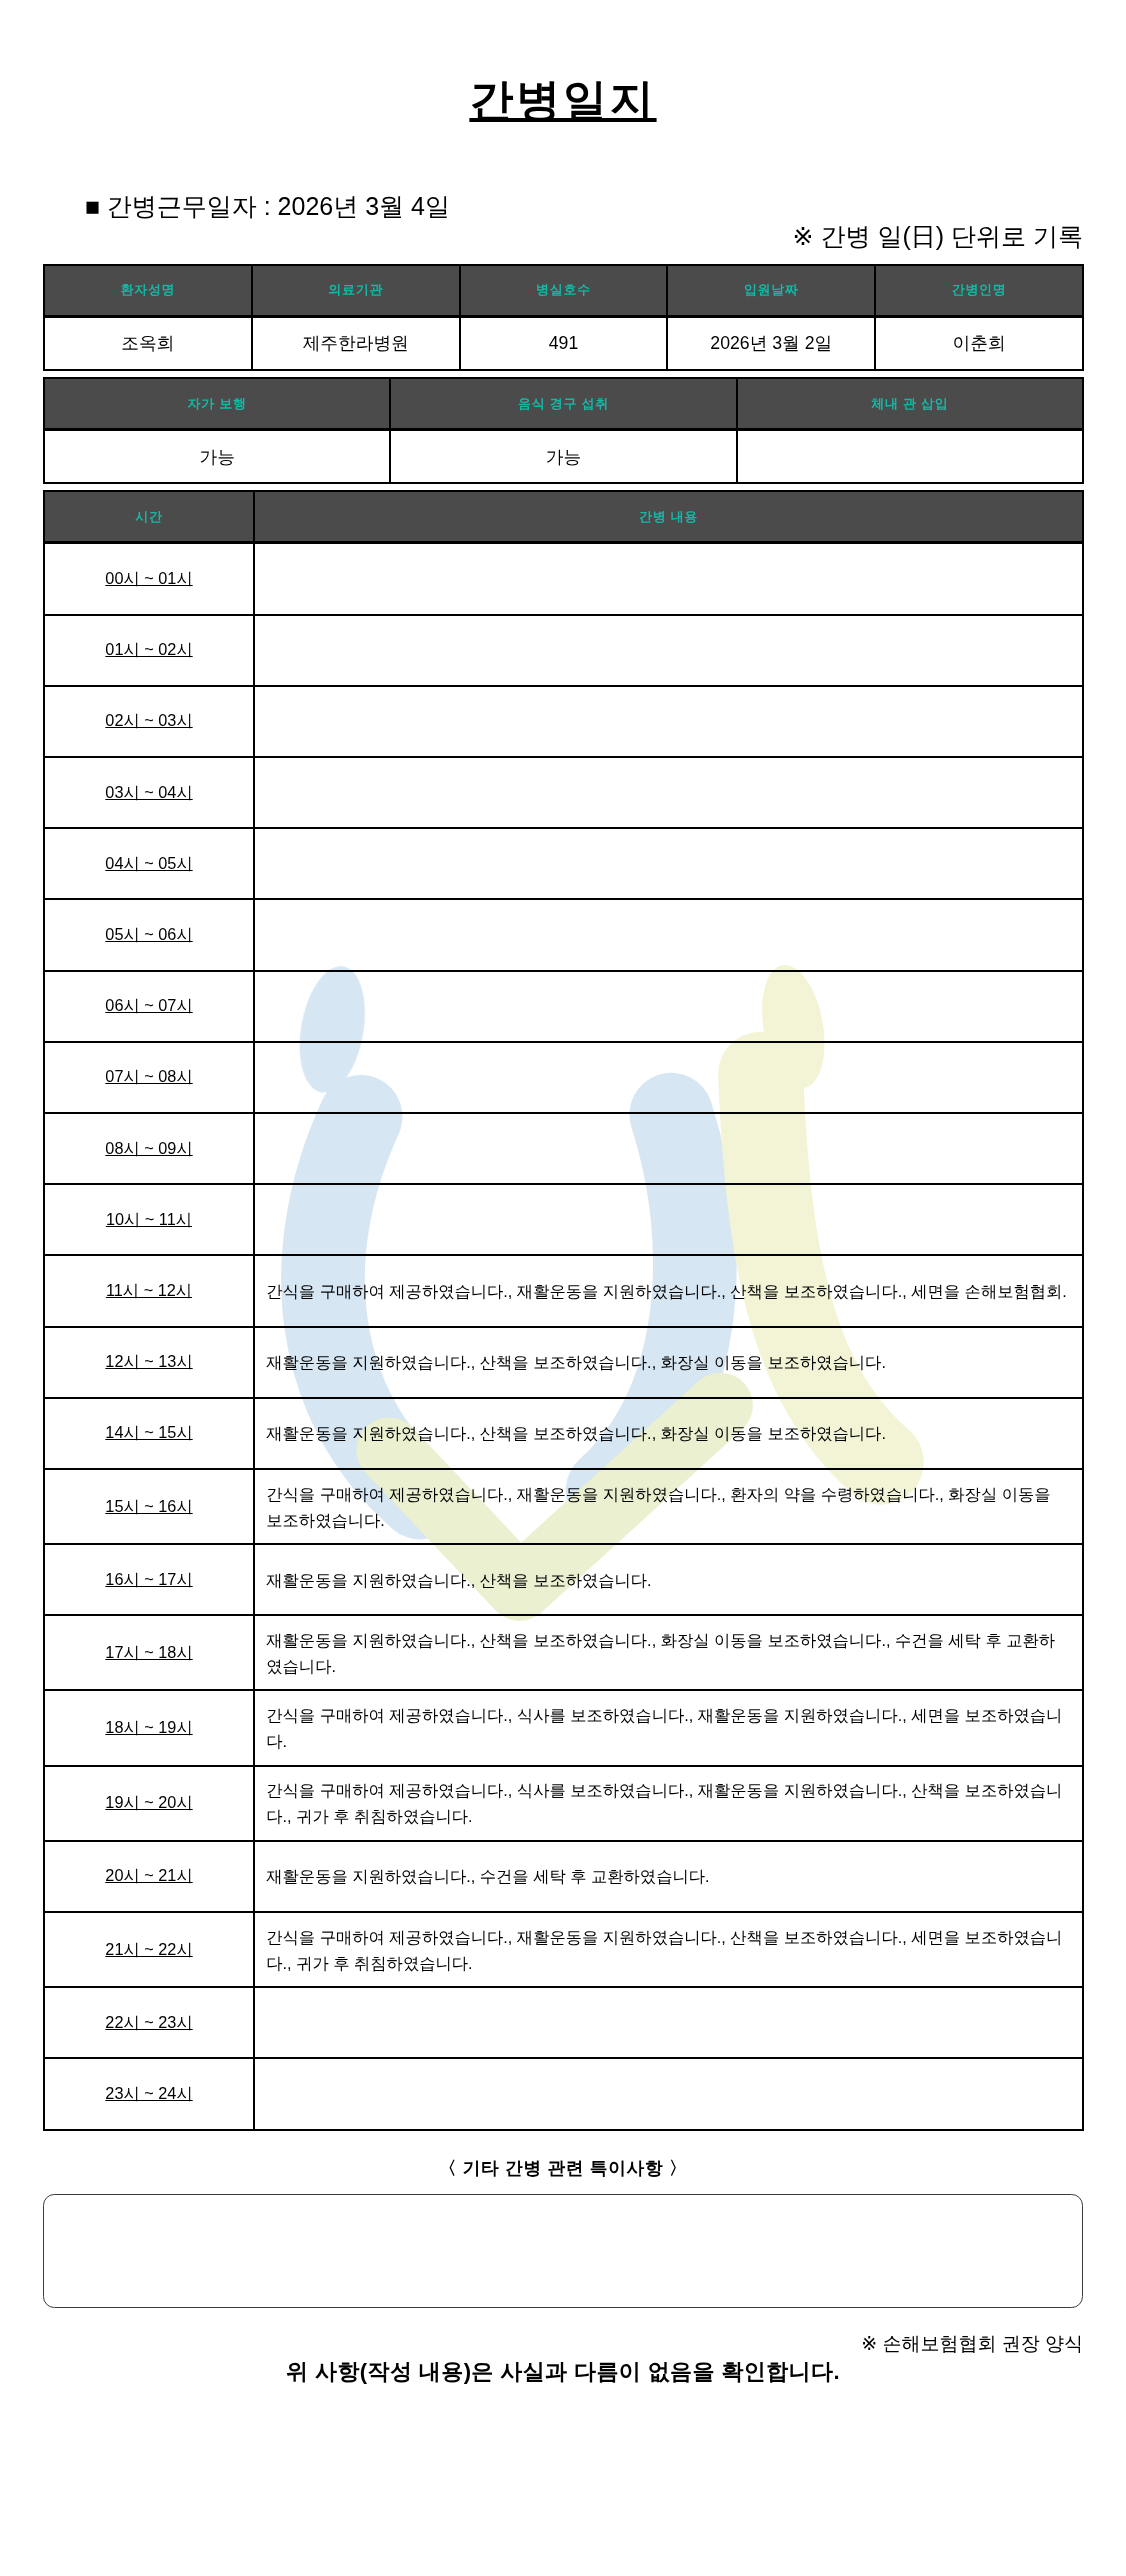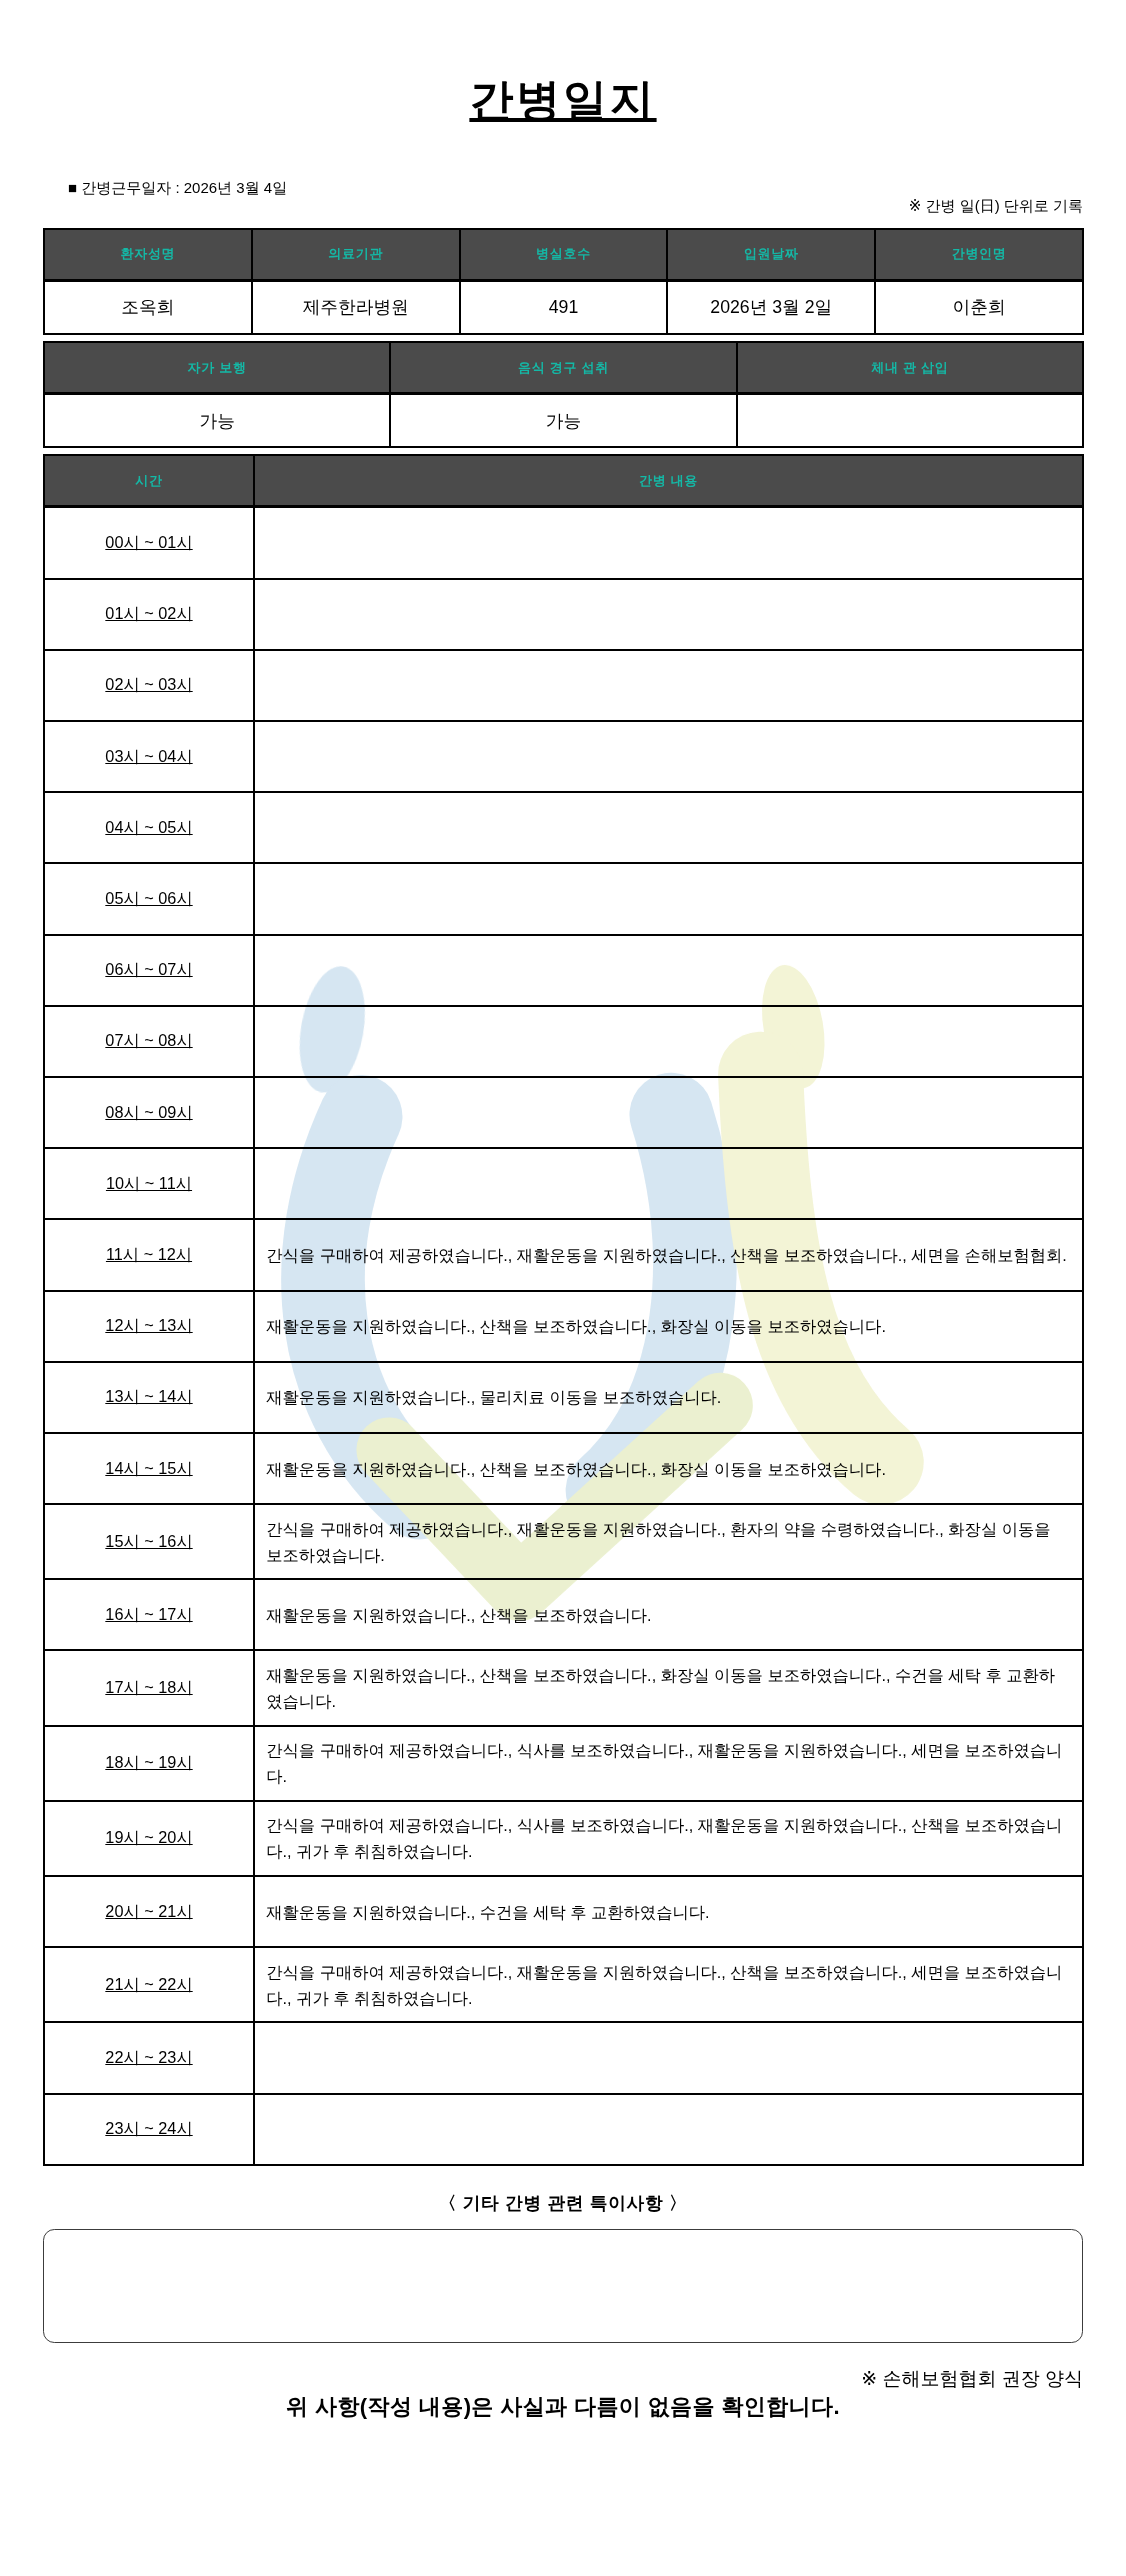--- a/index.html
+++ b/index.html
@@ -15,21 +15,21 @@
 
   
   .doc-title{
     margin:0;padding-top:65px;text-align:center;
     font-size:44px;font-weight:700;letter-spacing:2.8px;line-height:1.6;text-decoration:underline;
   }
 
   
   .info-row{
     display:flex;justify-content:space-between;align-items:flex-end;
-    margin-top:25.5px;font-size:15px;line-height:1.2;white-space:pre;gap:32px;
+    margin-top:25.5px;font-size:25px;line-height:1.2;white-space:pre;gap:32px;
   }
 
   
   table{border-collapse:collapse;width:1041px;table-layout:fixed;margin-top:12.8px;background:transparent;}
   table.tight{margin-top:6.4px;}
   table,th,td{border:2.1px solid #000;}
   table{border-width:2.8px;}
   th{
     background:#4b4b4b;color:#14b8a6;font-weight:700;font-size:13px;
     height:47px;border-bottom-width:3.5px;letter-spacing:0.7px;
@@ -176,24 +176,20 @@
         </tr>
       <tr>
           <td class="time-cell">11시 ~ 12시</td>
           <td class="content-cell">간식을 구매하여 제공하였습니다., 재활운동을 지원하였습니다., 산책을 보조하였습니다., 세면을 손해보험협회.</td>
         </tr>
       <tr>
           <td class="time-cell">12시 ~ 13시</td>
           <td class="content-cell">재활운동을 지원하였습니다., 산책을 보조하였습니다., 화장실 이동을 보조하였습니다.</td>
         </tr>
       <tr>
-          <td class="time-cell">13시 ~ 14시</td>
-          <td class="content-cell">재활운동을 지원하였습니다., 물리치료 이동을 보조하였습니다.</td>
-        </tr>
-      <tr>
           <td class="time-cell">14시 ~ 15시</td>
           <td class="content-cell">재활운동을 지원하였습니다., 산책을 보조하였습니다., 화장실 이동을 보조하였습니다.</td>
         </tr>
       <tr>
           <td class="time-cell">15시 ~ 16시</td>
           <td class="content-cell">간식을 구매하여 제공하였습니다., 재활운동을 지원하였습니다., 환자의 약을 수령하였습니다., 화장실 이동을 보조하였습니다.</td>
         </tr>
       <tr>
           <td class="time-cell">16시 ~ 17시</td>
           <td class="content-cell">재활운동을 지원하였습니다., 산책을 보조하였습니다.</td>

